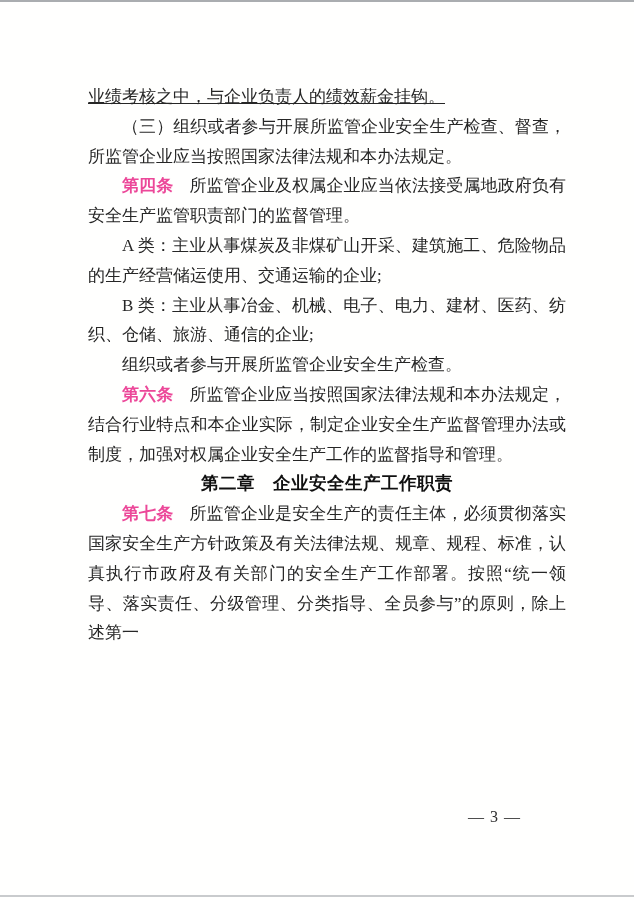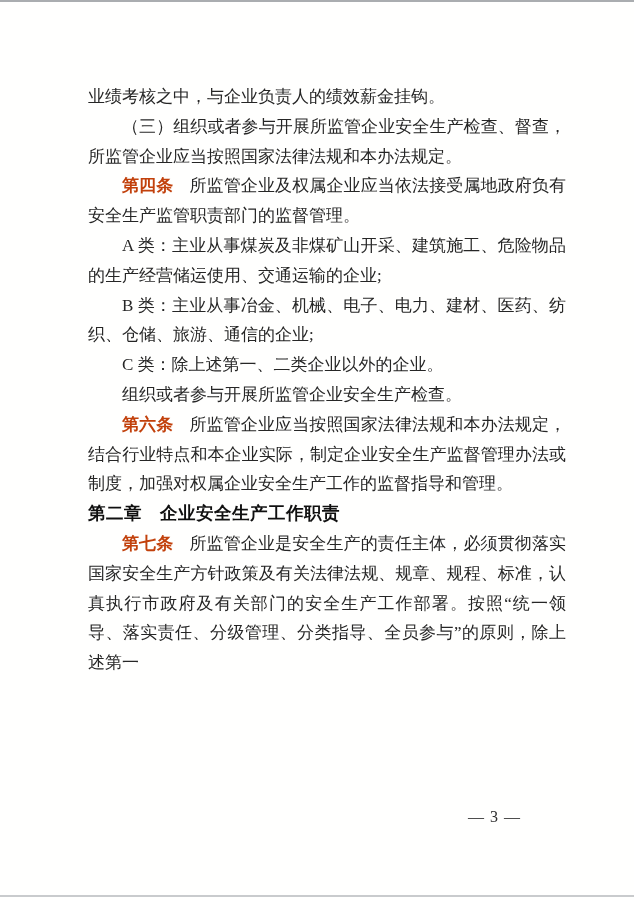--- a/index.html
+++ b/index.html
@@ -37,32 +37,34 @@
     line-height: 29.8px;
   }
   .para {
     margin: 0;
     text-align: justify;
     text-justify: inter-character;
     text-indent: 2em;
   }
   .para.no-indent {
     text-indent: 0;
+    text-decoration: underline;
   }
   .art {
     font-family: "Liberation Sans", "DejaVu Sans", sans-serif;
     font-weight: 700;
-    color: #c2410c;
+    color: #ec4899;
     margin-right: 0.95em;
   }
   .chapter {
     margin: 0;
     font-size: 17.5px;
     line-height: 29.8px;
     font-weight: 700;
+    text-align: center;
     text-indent: 0;
     letter-spacing: 0.5px;
     color: #101010;
     font-family: "Liberation Sans", "DejaVu Sans", sans-serif;
   }
   .page-number {
     position: absolute;
     left: 468px;
     top: 808px;
     font-size: 16px;
@@ -85,21 +87,20 @@
     <p class="para">（三）组织或者参与开展所监管企业安全生产检查、督查，所监管企业应当按照国家法律法规和本办法规定。</p>
 
 
     <p class="para"><b class="art">第四条</b><span>所监管企业及权属企业应当依法接受属地政府负有安全生产监管职责部门的监督管理。</span></p>
 
 
     <p class="para">A 类：主业从事煤炭及非煤矿山开采、建筑施工、危险物品的生产经营储运使用、交通运输的企业;</p>
 
     <p class="para">B 类：主业从事冶金、机械、电子、电力、建材、医药、纺织、仓储、旅游、通信的企业;</p>
 
-    <p class="para">C 类：除上述第一、二类企业以外的企业。</p>
 
     <p class="para">组织或者参与开展所监管企业安全生产检查。</p>
 
     <p class="para"><b class="art">第六条</b><span>所监管企业应当按照国家法律法规和本办法规定，结合行业特点和本企业实际，制定企业安全生产监督管理办法或制度，加强对权属企业安全生产工作的监督指导和管理。</span></p>
 
     <h2 class="chapter">第二章　企业安全生产工作职责</h2>
 
     <p class="para"><b class="art">第七条</b><span>所监管企业是安全生产的责任主体，必须贯彻落实国家安全生产方针政策及有关法律法规、规章、规程、标准，认真执行市政府及有关部门的安全生产工作部署。按照“统一领导、落实责任、分级管理、分类指导、全员参与”的原则，除上述第一</span></p>
 
   </main>

